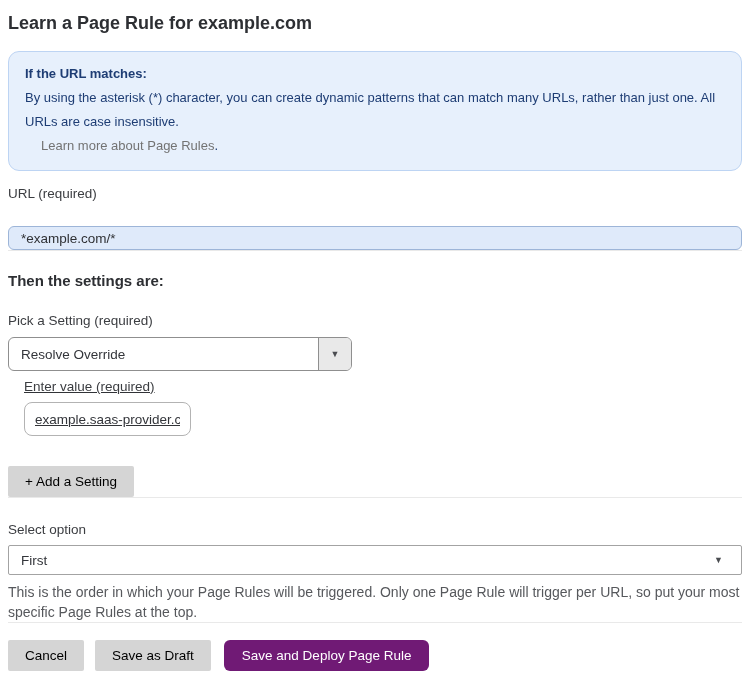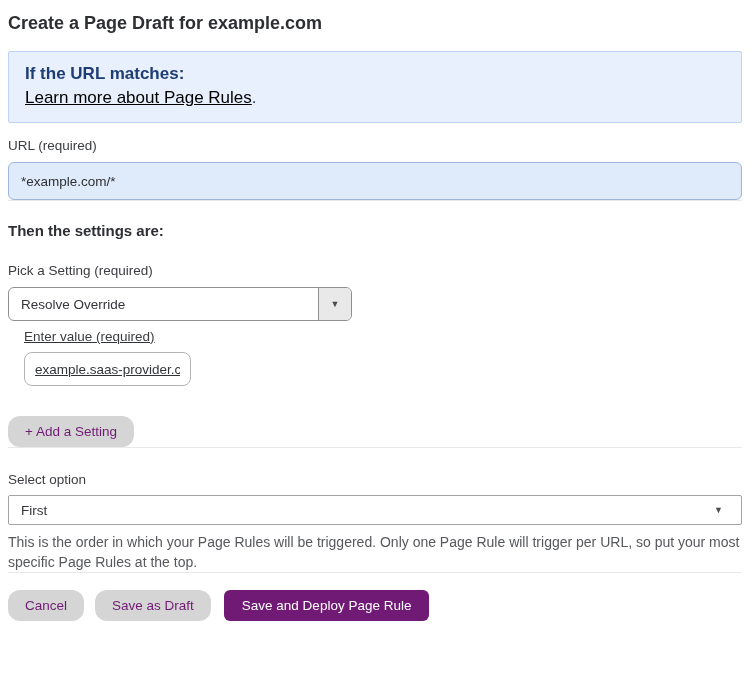--- a/index.html
+++ b/index.html
@@ -18,44 +18,44 @@
     margin: 0;
     font-size: 18px;
     line-height: 22px;
     font-weight: 700;
     color: #2d2f33;
   }
   .info-box {
     margin-top: 17px;
     background: #e7f0fc;
     border: 1px solid #bdd4f3;
-    border-radius: 2px;
+    border-radius: 11px;
     padding: 10px 16px 12px 16px;
     color: #1e3d74;
-    font-size: 17px;
+    font-size: 13px;
     line-height: 24px;
   }
   .info-heading { font-weight: 700; }
   .info-link {
-    color: #000000;
-    text-decoration: underline;
-    cursor: pointer;
+    color: #737373;
+    cursor: pointer;
+    margin-left: 16px;
   }
   .info-link-suffix { color: #1e3d74; }
   .field-label {
     font-size: 13.5px;
     color: #3b3d41;
   }
   .url-label { margin-top: 15px; }
   .url-input {
-    margin-top: 9px;
+    margin-top: 25px;
     display: block;
     box-sizing: border-box;
     width: 100%;
-    height: 38px;
+    height: 24px;
     background: #dfeafa;
     border: 1px solid #9db5d8;
     border-radius: 6px;
     padding: 7px 12px;
     font-size: 13.5px;
     font-family: inherit;
     color: #2f3135;
     outline: none;
   }
   hr.divider {
@@ -128,23 +128,23 @@
   }
   button {
     font-family: inherit;
     cursor: pointer;
     border: none;
   }
   .gray-btn {
     height: 31px;
     padding: 0 17px;
     background: #d5d5d5;
-    border-radius: 12px;
-    font-size: 13.5px;
-    color: #701a75;
+    border-radius: 2px;
+    font-size: 13.5px;
+    color: #000000;
   }
   .add-setting-btn { margin-top: 30px; }
   .order-label { margin-top: 24px; }
   .order-select {
     margin-top: 8px;
     box-sizing: border-box;
     width: 100%;
     height: 30px;
     border: 1px solid #a3a3a3;
     border-radius: 2px;
@@ -183,24 +183,25 @@
     font-size: 13.5px;
     color: #ffffff;
     margin-left: 2px;
   }
 </style>
 </head>
 <body>
 
 <div class="container">
 
-  <h1 class="page-title">Create a Page Draft for example.com</h1>
+  <h1 class="page-title">Learn a Page Rule for example.com</h1>
 
   <div class="info-box">
     <div class="info-heading">If the URL matches:</div>
+    <div class="info-body">By using the asterisk (*) character, you can create dynamic patterns that can match many URLs, rather than just one. All URLs are case insensitive.</div>
     <div class="info-link-line"><a class="info-link">Learn more about Page Rules</a><span class="info-link-suffix">.</span></div>
   </div>
 
   <div class="field-label url-label">URL (required)</div>
   <input type="text" class="url-input" value="*example.com/*" style="">
 
   <hr class="divider divider-1">
 
   <h2 class="section-heading">Then the settings are:</h2>
 

